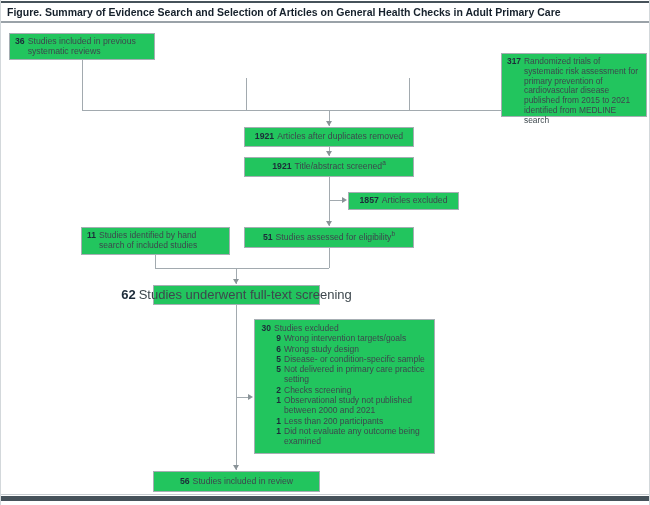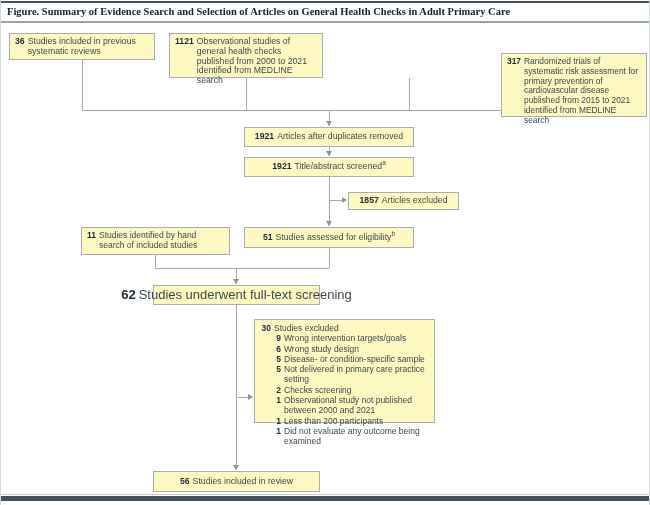--- a/index.html
+++ b/index.html
@@ -14,37 +14,37 @@
     overflow:hidden;
   }
   .rule{position:absolute;left:0;width:650px;}
   #rule-top{top:1px;height:2px;background:#46525a;}
   #rule-title{top:21px;height:2px;background:#9aa2a8;}
   #rule-bottom-light{top:494px;height:1px;background:#c8cdd1;}
   #rule-bottom{top:496px;height:5px;background:#46525a;}
 
   #fig-title{
     position:absolute;left:6px;top:6px;width:640px;
-    font-size:10.5px;font-weight:bold;color:#16212c;font-family:Liberation Serif, serif;
+    font-size:10.5px;font-weight:bold;color:#16212c;
   }
 
   .vline,.hline{position:absolute;background:#a2aaaf;z-index:1;}
   .vline{width:1px;}
   .hline{height:1px;}
 
   .arr-down{position:absolute;width:0;height:0;z-index:2;
     border-left:3px solid transparent;border-right:3px solid transparent;
     border-top:5px solid #8a9398;}
   .arr-right{position:absolute;width:0;height:0;z-index:2;
     border-top:3px solid transparent;border-bottom:3px solid transparent;
     border-left:5px solid #8a9398;}
 
   .box{
     position:absolute;z-index:3;
-    background:#fef9c3;
+    background:#22c55e;
     border:1px solid #a6aeb3;
     box-sizing:border-box;
     font-size:8.7px;line-height:9.8px;color:#3d474d;
     padding:3px 5px;
     display:flex;gap:3px;
   }
   .box .num{font-weight:bold;color:#1c2b39;white-space:nowrap;}
   .box .lbl{text-align:left;}
   .box.center{align-items:center;justify-content:center;white-space:nowrap;padding:2px 4px;}
   .box sup{font-size:6.5px;line-height:0;}
@@ -58,21 +58,21 @@
   #box-duplicates     {left:243px;top:127px;width:170px;height:20px;}
   #box-title-abstract {left:243px;top:157px;width:170px;height:20px;}
   #box-articles-excl  {left:347px;top:192px;width:111px;height:18px;}
   #box-eligibility    {left:243px;top:227px;width:170px;height:21px;}
   #box-hand-search    {left:80px; top:227px;width:149px;height:28px;font-size:8.5px;}
   #box-full-text      {left:152px;top:285px;width:167px;height:20px;font-size:13px;}
   #box-included       {left:152px;top:471px;width:167px;height:21px;}
 
   
   #box-excluded{
-    left:253px;top:319px;width:181px;height:104px;
+    left:253px;top:319px;width:181px;height:135px;
     display:block;font-size:8.5px;line-height:10.3px;
   }
   #box-excluded .hdr{display:flex;gap:3px;}
   #box-excluded .hdr .num{width:11px;text-align:right;}
   #box-excluded .reasons{margin-left:13px;}
   .reason{display:flex;gap:3px;}
   .reason .num{width:8px;text-align:right;font-weight:bold;color:#1c2b39;}
   .reason .lbl{flex:1;}
 </style>
 </head>
@@ -113,24 +113,20 @@
   <div class="arr-down" style="left:232px;top:465px;"></div>
 
   <div class="hline" style="left:235px;top:397px;width:13px;"></div>
   <div class="arr-right" style="left:247px;top:394px;"></div>
 
   <div class="box" id="box-prev-reviews">
     <span class="num">36</span>
     <span class="lbl">Studies included in previous systematic reviews</span>
   </div>
 
-  <div class="box" id="box-observational">
-    <span class="num">1121</span>
-    <span class="lbl">Observational studies of general health checks published from 2000 to 2021 identified from MEDLINE search</span>
-  </div>
 
 
   <div class="box" id="box-rct-risk">
     <span class="num">317</span>
     <span class="lbl">Randomized trials of systematic risk assessment for primary prevention of cardiovascular disease published from 2015 to 2021 identified from MEDLINE search</span>
   </div>
 
   <div class="box center" id="box-duplicates">
     <span class="num">1921</span>
     <span class="lbl">Articles after duplicates removed</span>

